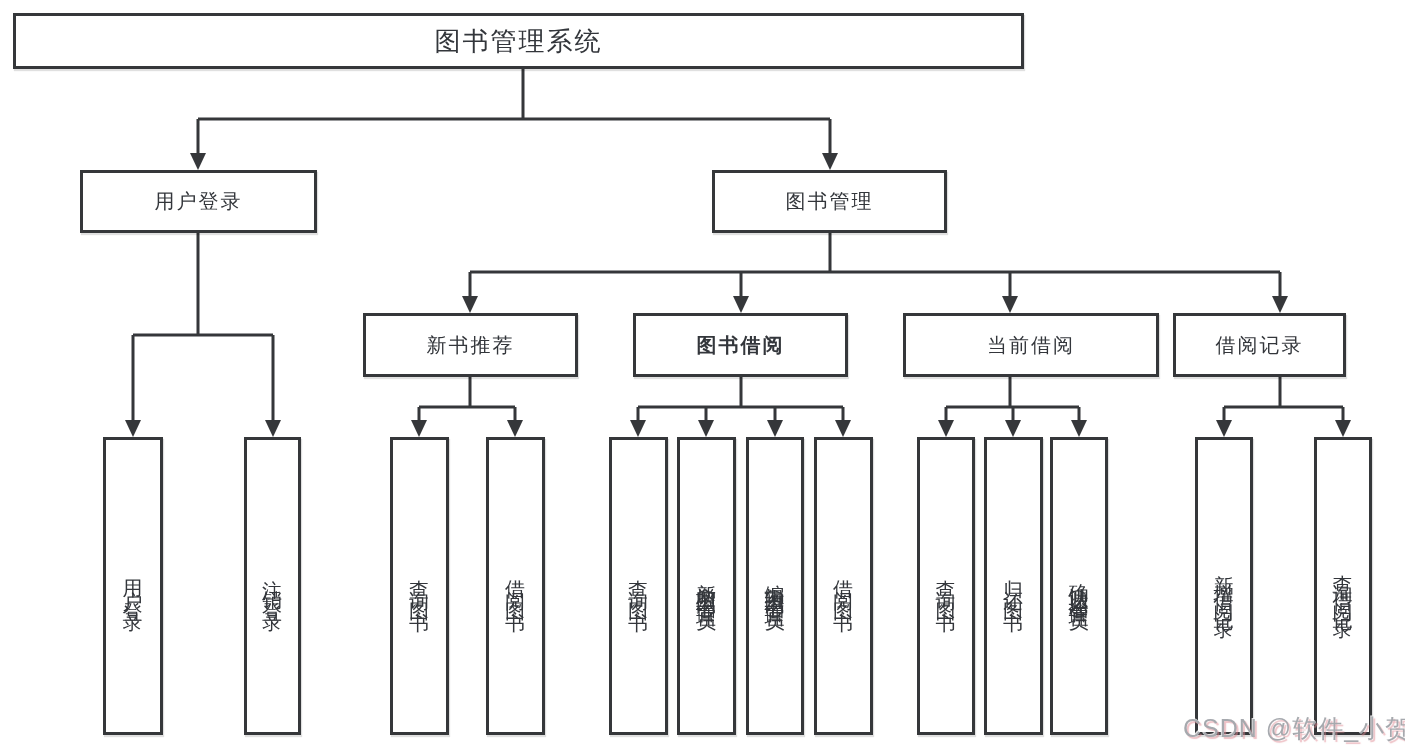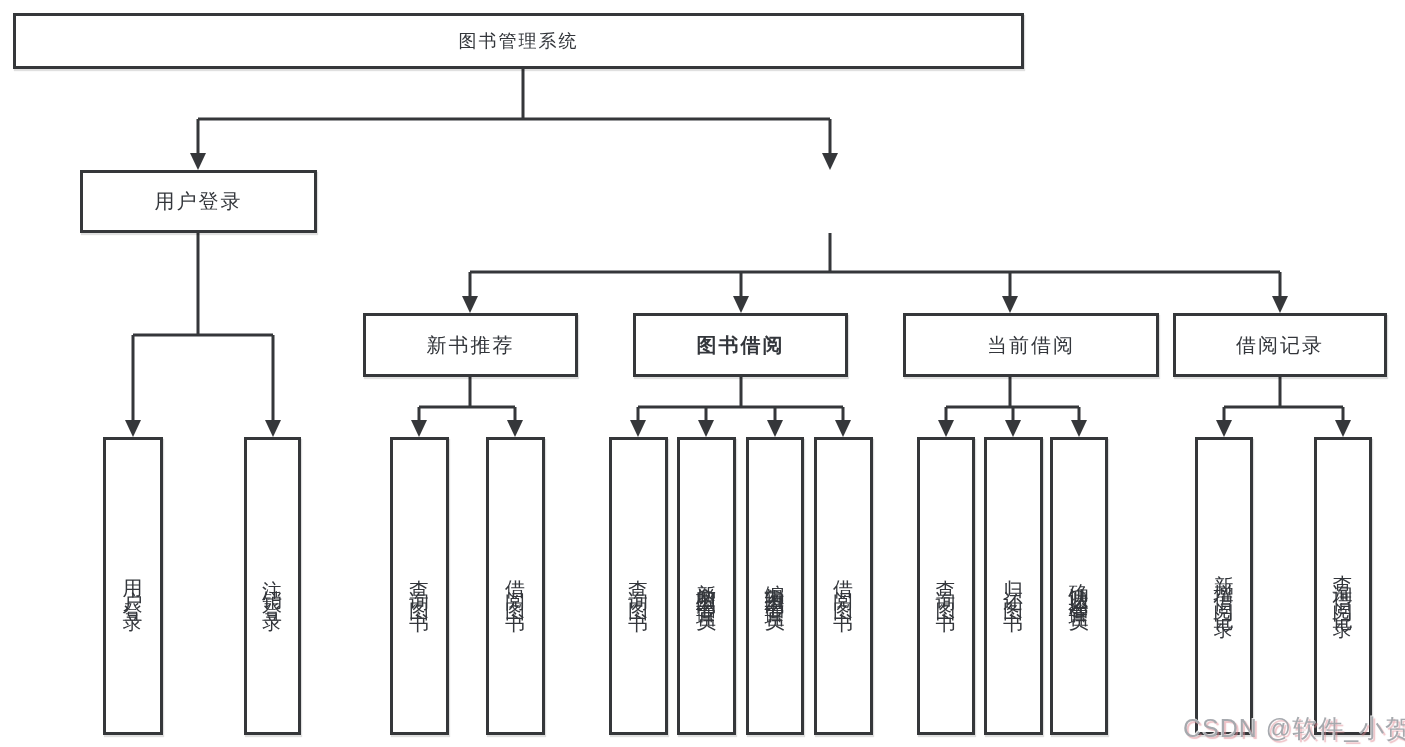--- a/index.html
+++ b/index.html
@@ -26,21 +26,21 @@
     border:3px solid var(--border);
     background:#fff;
     display:flex;
     align-items:center;
     justify-content:center;
     font-size:20px;
     letter-spacing:2px;
     white-space:nowrap;
     box-shadow:1px 2px 1px rgba(0,0,0,0.12);
   }
-  .node.root{font-size:18px;}
+  .node.root{font-size:26px;}
   .leaf{
     position:absolute;
     top:437px;height:298px;
     box-sizing:border-box;
     border:3px solid var(--border);
     background:#fff;
     display:flex;
     align-items:center;
     justify-content:center;
     writing-mode:vertical-rl;
@@ -99,25 +99,26 @@
     <path class="arrow" d="M1071 420 L1087 420 L1079 437 Z"></path>
 
     <path class="wire" d="M1280 377 V407 M1224 407 H1343 M1224 407 V420 M1343 407 V420"></path>
     <path class="arrow" d="M1216 420 L1232 420 L1224 437 Z"></path>
     <path class="arrow" d="M1335 420 L1351 420 L1343 437 Z"></path>
   </svg>
 
   <div class="node root" style="left:13px;top:13px;width:1011px;height:56px;">图书管理系统</div>
 
   <div class="node" style="left:80px;top:170px;width:237px;height:63px;">用户登录</div>
+  <div class="node" style="left:712px;top:170px;width:235px;height:63px;">图书管理</div>
 
   <div class="node" style="left:363px;top:313px;width:215px;height:64px;">新书推荐</div>
   <div class="node" style="left:633px;top:313px;width:215px;height:64px;font-weight:bold;">图书借阅</div>
   <div class="node" style="left:903px;top:313px;width:256px;height:64px;">当前借阅</div>
-  <div class="node" style="left:1173px;top:313px;width:214px;height:64px;">借阅记录</div>
+  <div class="node" style="left:1173px;top:313px;width:173px;height:64px;">借阅记录</div>
 
   <div class="leaf" style="left:103px;width:60px;">用户登录</div>
   <div class="leaf" style="left:244px;width:57px;">注销登录</div>
   <div class="leaf" style="left:390px;width:59px;">查询图书</div>
   <div class="leaf" style="left:486px;width:59px;">借阅图书</div>
   <div class="leaf" style="left:609px;width:59px;">查询图书</div>
   <div class="leaf long" style="left:677px;width:59px;">新增图书（管理员）</div>
   <div class="leaf long" style="left:746px;width:58px;">编辑图书（管理员）</div>
   <div class="leaf" style="left:814px;width:59px;">借阅图书</div>
   <div class="leaf" style="left:917px;width:58px;">查询图书</div>

